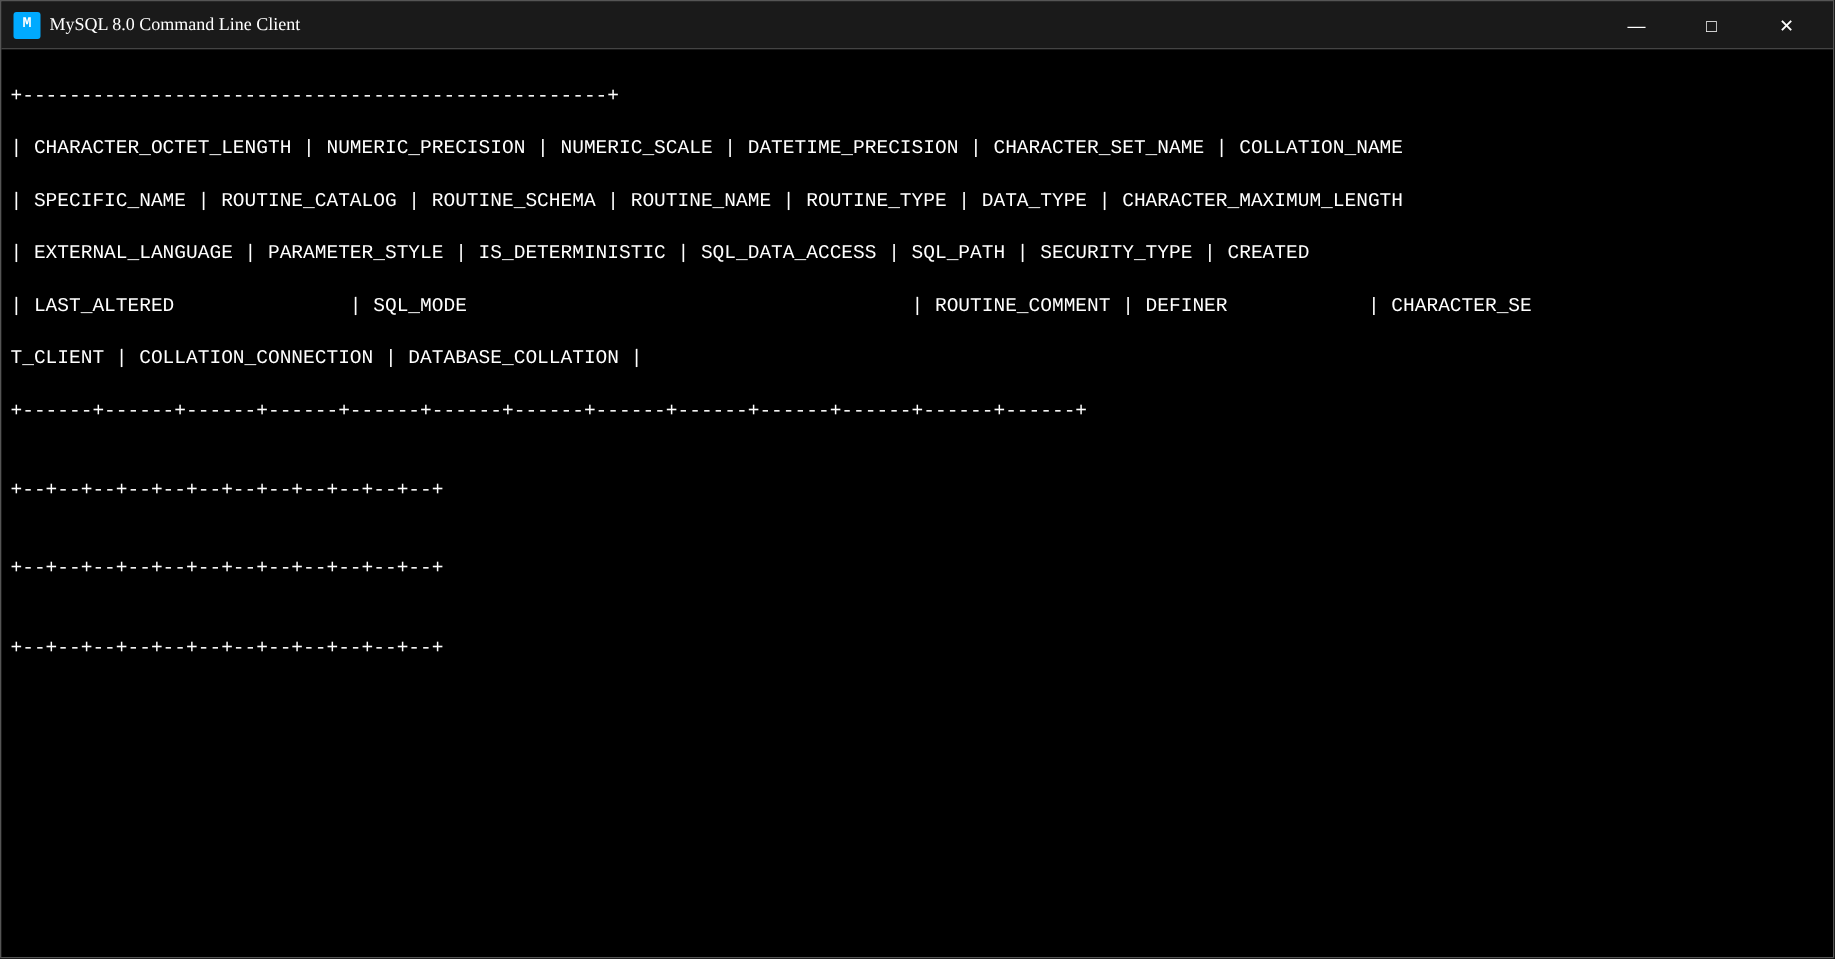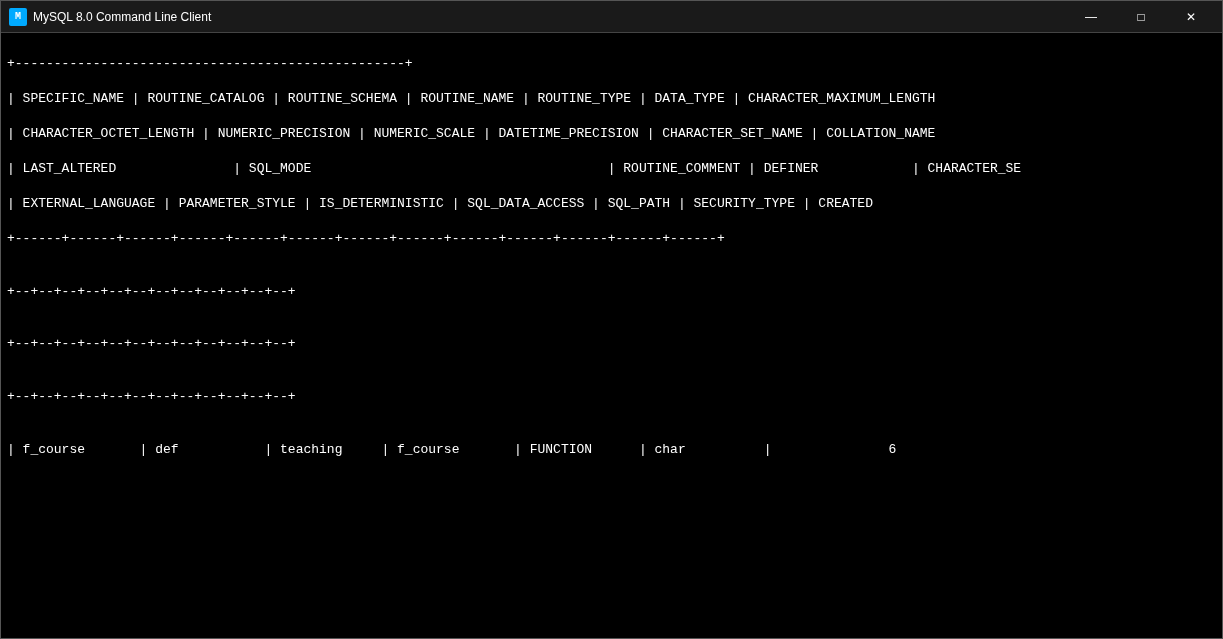--- a/index.html
+++ b/index.html
@@ -40,21 +40,21 @@
       align-items: center;
       justify-content: center;
       font-size: 10px;
       color: white;
       font-weight: bold;
     }
 
     .title-bar-text {
       flex: 1;
       color: #ffffff;
-      font-family: Liberation Sans, sans-serif;
+      font-family: Liberation Serif, serif;
       font-size: 12px;
     }
 
     .title-bar-controls {
       display: flex;
       gap: 4px;
     }
 
     .title-btn {
       width: 46px;
@@ -99,33 +99,33 @@
     <span class="title-bar-text">MySQL 8.0 Command Line Client</span>
     <div class="title-bar-controls">
       <button class="title-btn">—</button>
       <button class="title-btn">□</button>
       <button class="title-btn close">✕</button>
     </div>
   </div>
 
   <div class="terminal">
 <span class="terminal-line">+--------------------------------------------------+</span>
+<span class="terminal-line">| CHARACTER_OCTET_LENGTH | NUMERIC_PRECISION | NUMERIC_SCALE | DATETIME_PRECISION | CHARACTER_SET_NAME | COLLATION_NAME</span>
 <span class="terminal-line">| SPECIFIC_NAME | ROUTINE_CATALOG | ROUTINE_SCHEMA | ROUTINE_NAME | ROUTINE_TYPE | DATA_TYPE | CHARACTER_MAXIMUM_LENGTH</span>
-<span class="terminal-line">| CHARACTER_OCTET_LENGTH | NUMERIC_PRECISION | NUMERIC_SCALE | DATETIME_PRECISION | CHARACTER_SET_NAME | COLLATION_NAME</span>
+<span class="terminal-line">| EXTERNAL_LANGUAGE | PARAMETER_STYLE | IS_DETERMINISTIC | SQL_DATA_ACCESS | SQL_PATH | SECURITY_TYPE | CREATED</span>
 <span class="terminal-line">| LAST_ALTERED               | SQL_MODE                                      | ROUTINE_COMMENT | DEFINER            | CHARACTER_SE</span>
-<span class="terminal-line">| EXTERNAL_LANGUAGE | PARAMETER_STYLE | IS_DETERMINISTIC | SQL_DATA_ACCESS | SQL_PATH | SECURITY_TYPE | CREATED</span>
+<span class="terminal-line">T_CLIENT | COLLATION_CONNECTION | DATABASE_COLLATION |</span>
 <span class="terminal-line">+------+------+------+------+------+------+------+------+------+------+------+------+------+</span>
 <span class="terminal-line"></span>
 <span class="terminal-line">+--+--+--+--+--+--+--+--+--+--+--+--+</span>
 <span class="terminal-line"></span>
 <span class="terminal-line">+--+--+--+--+--+--+--+--+--+--+--+--+</span>
 <span class="terminal-line"></span>
 <span class="terminal-line">+--+--+--+--+--+--+--+--+--+--+--+--+</span>
 <span class="terminal-line"></span>
-<span class="terminal-line">| f_course       | def           | teaching     | f_course       | FUNCTION      | char          |               6</span>
 
 
 
 <span class="terminal-line"></span>
 
 <span class="terminal-line"></span>
 
 <span class="terminal-line"></span>
 
 <span class="terminal-line"></span>

